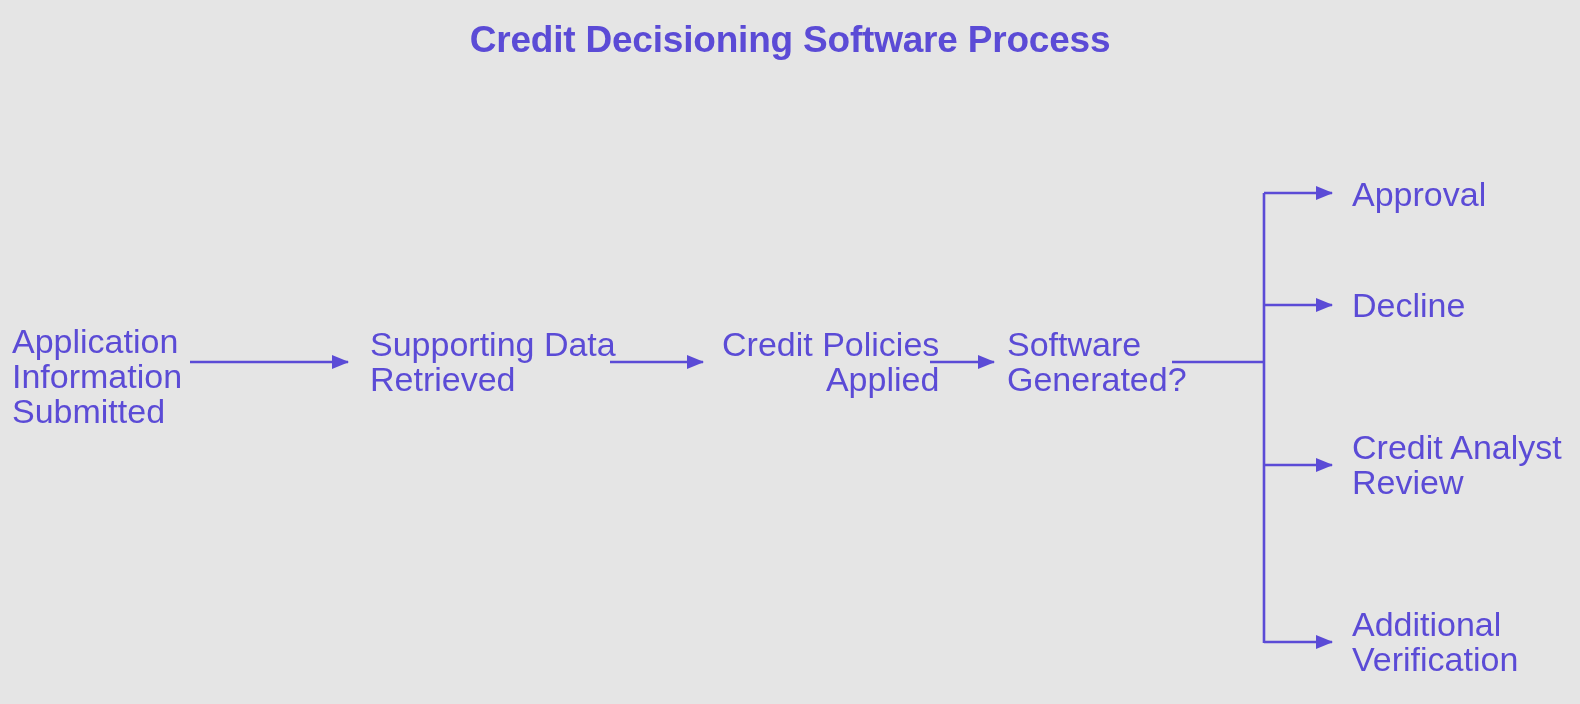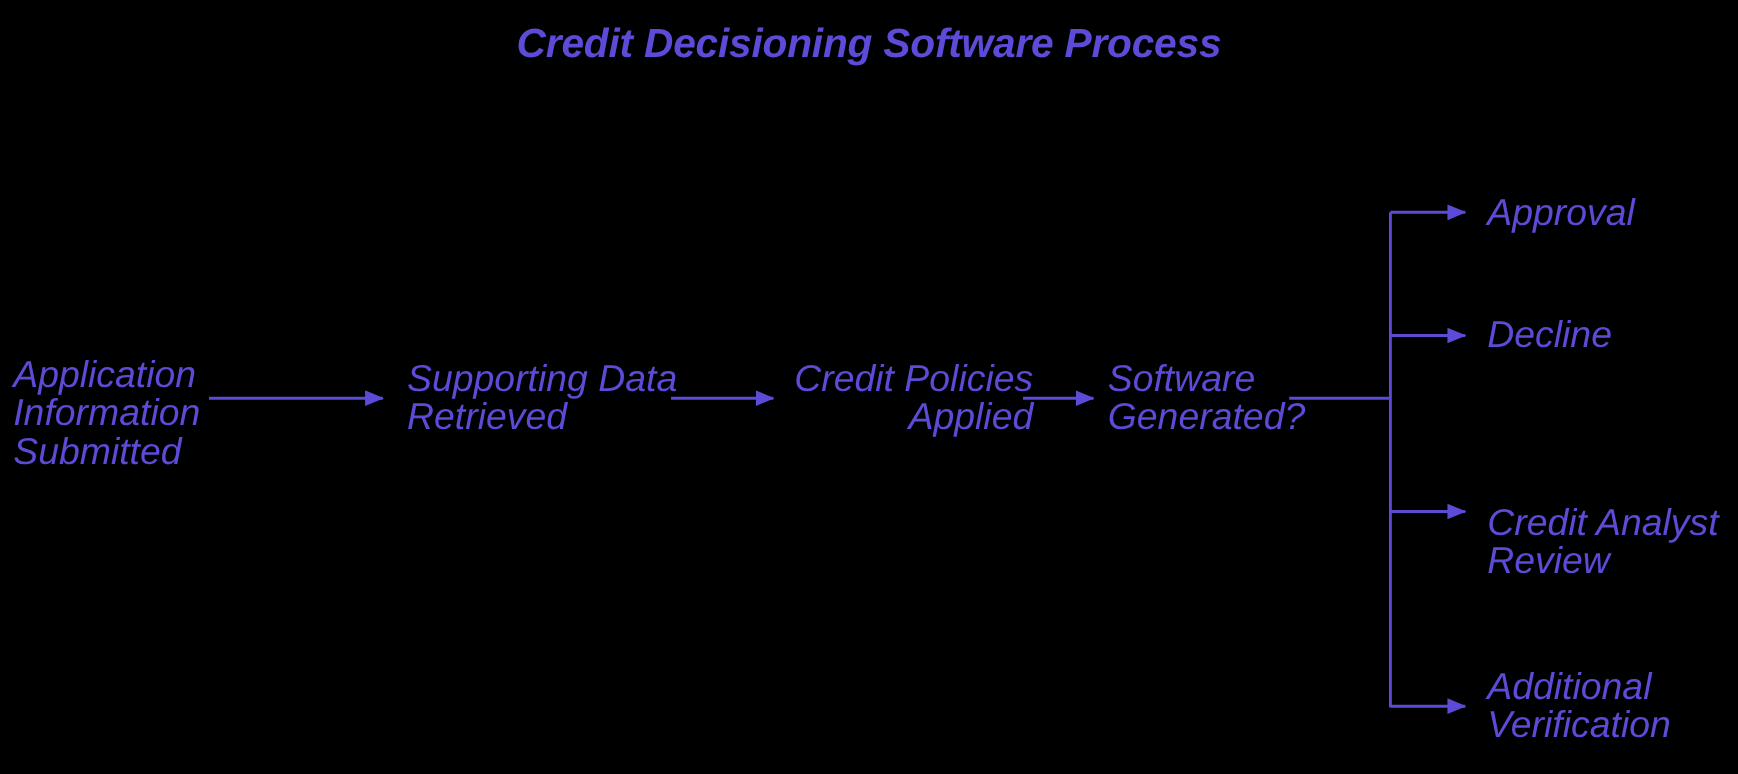--- a/index.html
+++ b/index.html
@@ -12,22 +12,21 @@
     font-family: "Liberation Sans", sans-serif;
     width: 1580px;
     height: 704px;
     overflow: hidden;
     position: relative;
   }
   #canvas {
     position: relative;
     width: 1580px;
     height: 704px;
-    background: #000000;
-    font-style: italic;
+    background: #e5e5e5;
   }
   #diagram-title {
     position: absolute;
     left: 0;
     top: 20px;
     width: 1580px;
     text-align: center;
     font-size: 37px;
     font-weight: bold;
     color: #5B4BD6;
@@ -52,21 +51,21 @@
   #node-policies      { left: 722px;  top: 362px; text-align: right; }
   #node-decision      { left: 1007px; top: 362px; }
 
   
   .branch-label {
     left: 1352px;
     transform: translateY(-50%);
   }
   #branch-label-approval     { top: 194px; }
   #branch-label-decline      { top: 305px; }
-  #branch-label-analyst      { top: 493px; }
+  #branch-label-analyst      { top: 465px; }
   #branch-label-additional   { top: 642px; }
 
   #edges {
     position: absolute;
     left: 0;
     top: 0;
     width: 1580px;
     height: 704px;
     pointer-events: none;
   }

